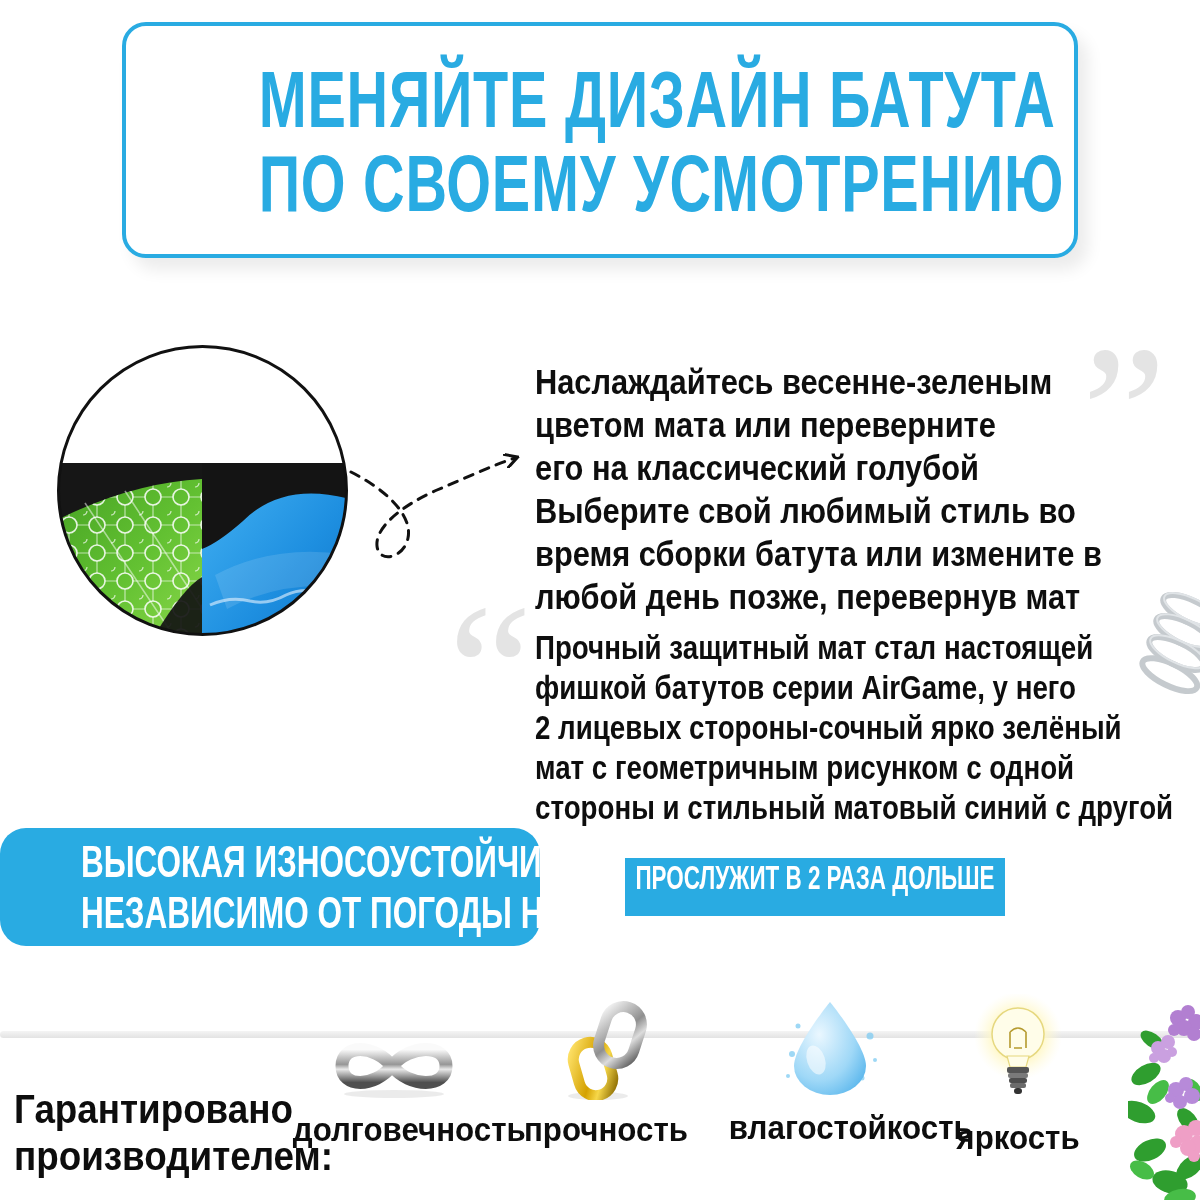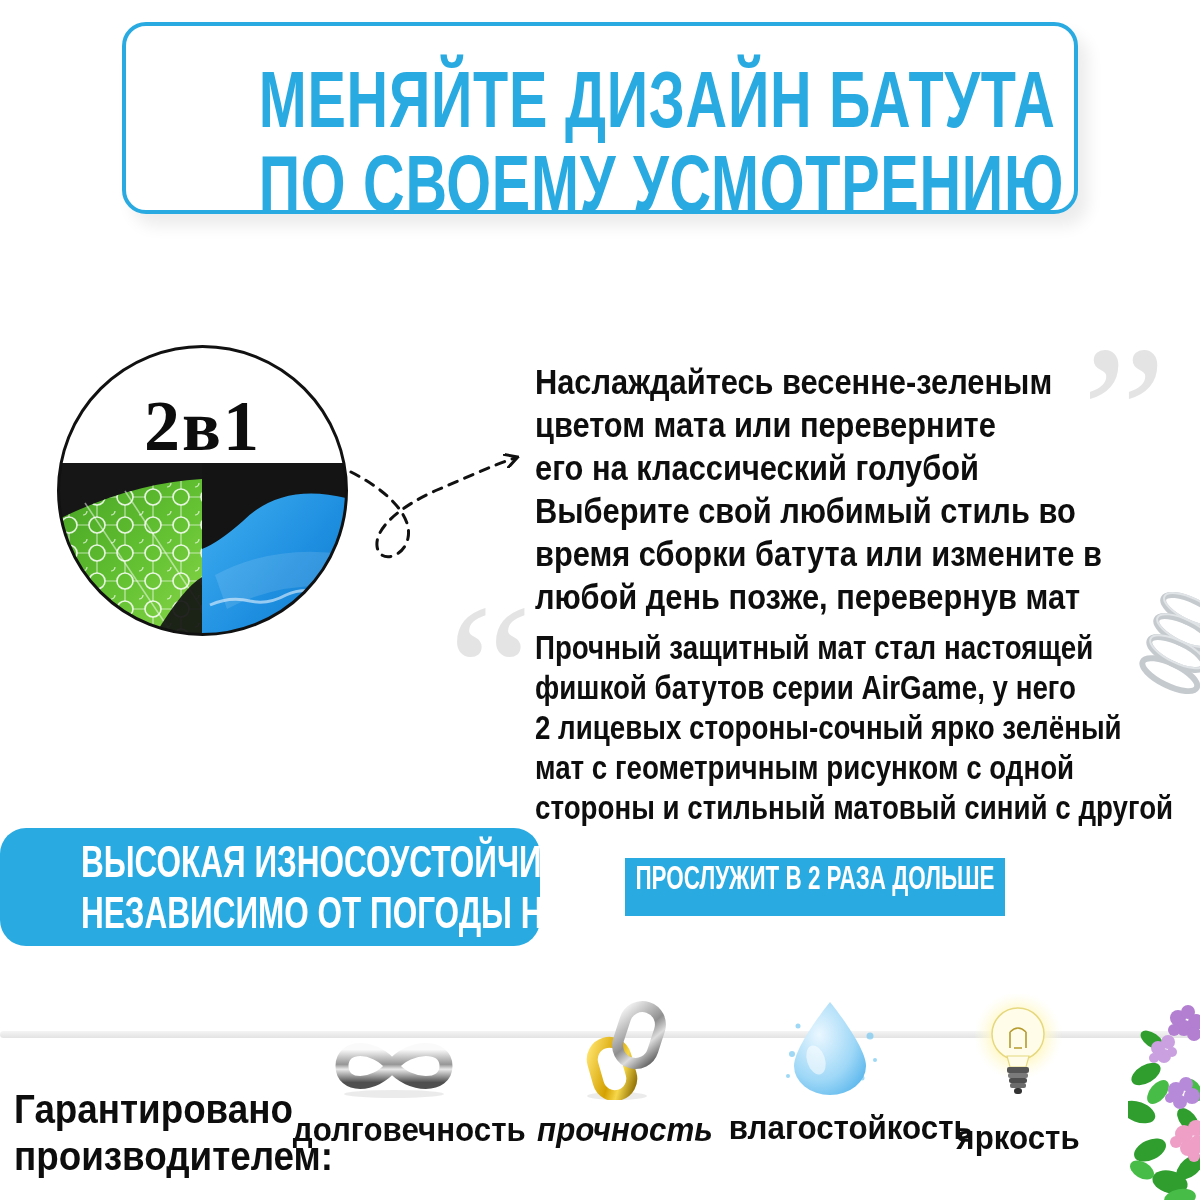--- a/index.html
+++ b/index.html
@@ -1,20 +1,20 @@
 <!DOCTYPE html>
 <html><head>
 <meta charset="utf-8">
 <style>
   html,body{margin:0;padding:0;background:#fff;}
   .page{position:relative;width:1200px;height:1200px;background:#ffffff;overflow:hidden;
         font-family:"Liberation Sans",sans-serif;color:#111;}
 
   
-  .title-box{position:absolute;left:122px;top:22px;width:956px;height:192px;background:#fff;
+  .title-box{position:absolute;left:122px;top:22px;width:956px;height:236px;background:#fff;
              border:4px solid #29abe2;border-radius:24px;box-sizing:border-box;
              box-shadow:10px 12px 16px rgba(0,0,0,.08);}
   .title-lines{position:absolute;left:0;top:32px;width:100%;text-align:center;
                transform:scaleX(.72);transform-origin:50% 0;}
   .title-line{font-size:80px;line-height:84px;font-weight:700;color:#29abe2;white-space:nowrap;
               letter-spacing:1px;}
 
   
   .circle-wrap{position:absolute;left:55px;top:343px;width:295px;height:295px;}
   .circle-wrap svg{display:block;}
@@ -104,21 +104,20 @@
         <path d="M98 295 Q 128 245 147 234 L147 295 Z" fill="#121212" opacity=".92"></path>
         <rect x="0" y="202" width="9" height="16" fill="#d8c41c" transform="rotate(-18 4 210)"></rect>
 
         <path d="M147 120 L295 120 L295 295 L147 295 Z" fill="url(#bg)"></path>
         <path d="M147 120 L295 120 L295 156 Q 228 138 188 178 Q 163 200 147 206 Z" fill="#141414"></path>
         <path d="M160 232 Q 220 200 295 212 L 295 244 Q 225 237 172 266 Z" fill="#ffffff" opacity=".12"></path>
         <path d="M155 262 q 20 -9 40 -4 q 18 4 36 -6 q 16 -8 40 -2" stroke="#e8f4ff" stroke-width="3" fill="none" opacity=".6"></path>
       </g>
       <circle cx="147.5" cy="147.5" r="144" fill="none" stroke="#111111" stroke-width="3"></circle>
     </svg>
-    <div class="badge-2in1">2в1</div>
   </div>
 
   <svg class="arrow-svg" viewBox="0 0 190 165">
     <defs>
       <marker id="ah" viewBox="0 0 10 10" refX="7" refY="5" markerWidth="5" markerHeight="5" orient="auto">
         <path d="M0 0 L9 5 L0 10" fill="none" stroke="#111" stroke-width="2"></path>
       </marker>
     </defs>
     <path d="M6 44 C 38 60 68 86 63 110 C 59 130 34 136 32 118 C 30 98 60 76 92 62 C 118 51 146 38 170 30" stroke="#111" stroke-width="3" stroke-dasharray="9 8" fill="none" stroke-linecap="round" marker-end="url(#ah)"></path>
   </svg>
@@ -177,21 +176,21 @@
           <stop offset=".6" stop-color="#e9e9e9"></stop>
             <stop offset="1" stop-color="#4f4f4f"></stop>
         </linearGradient>
       </defs>
       <ellipse cx="70" cy="60" rx="50" ry="4" fill="#000" opacity=".08"></ellipse>
       <path d="M18 32 C18 10 50 10 68 32 C86 54 122 54 122 32 C122 10 86 10 68 32 C50 54 18 54 18 32 Z" fill="none" stroke="url(#met)" stroke-width="13"></path>
     </svg>
     <span class="feature-label">долговечность</span>
   </div>
 
-  <div class="feature" style="left:515px;top:1000px;font-style:italic;">
+  <div class="feature" style="left:496px;top:1000px;">
     <svg class="ic" width="100" height="100" viewBox="0 0 100 100">
       <defs>
         <linearGradient id="sil" x1="0" y1="0" x2="1" y2="1">
           <stop offset="0" stop-color="#f4f4f4"></stop>
             <stop offset=".5" stop-color="#8f8f8f"></stop>
           <stop offset=".7" stop-color="#dcdcdc"></stop>
             <stop offset="1" stop-color="#5c5c5c"></stop>
         </linearGradient>
         <linearGradient id="gold" x1="0" y1="0" x2="1" y2="1">
           <stop offset="0" stop-color="#ffe36b"></stop>

